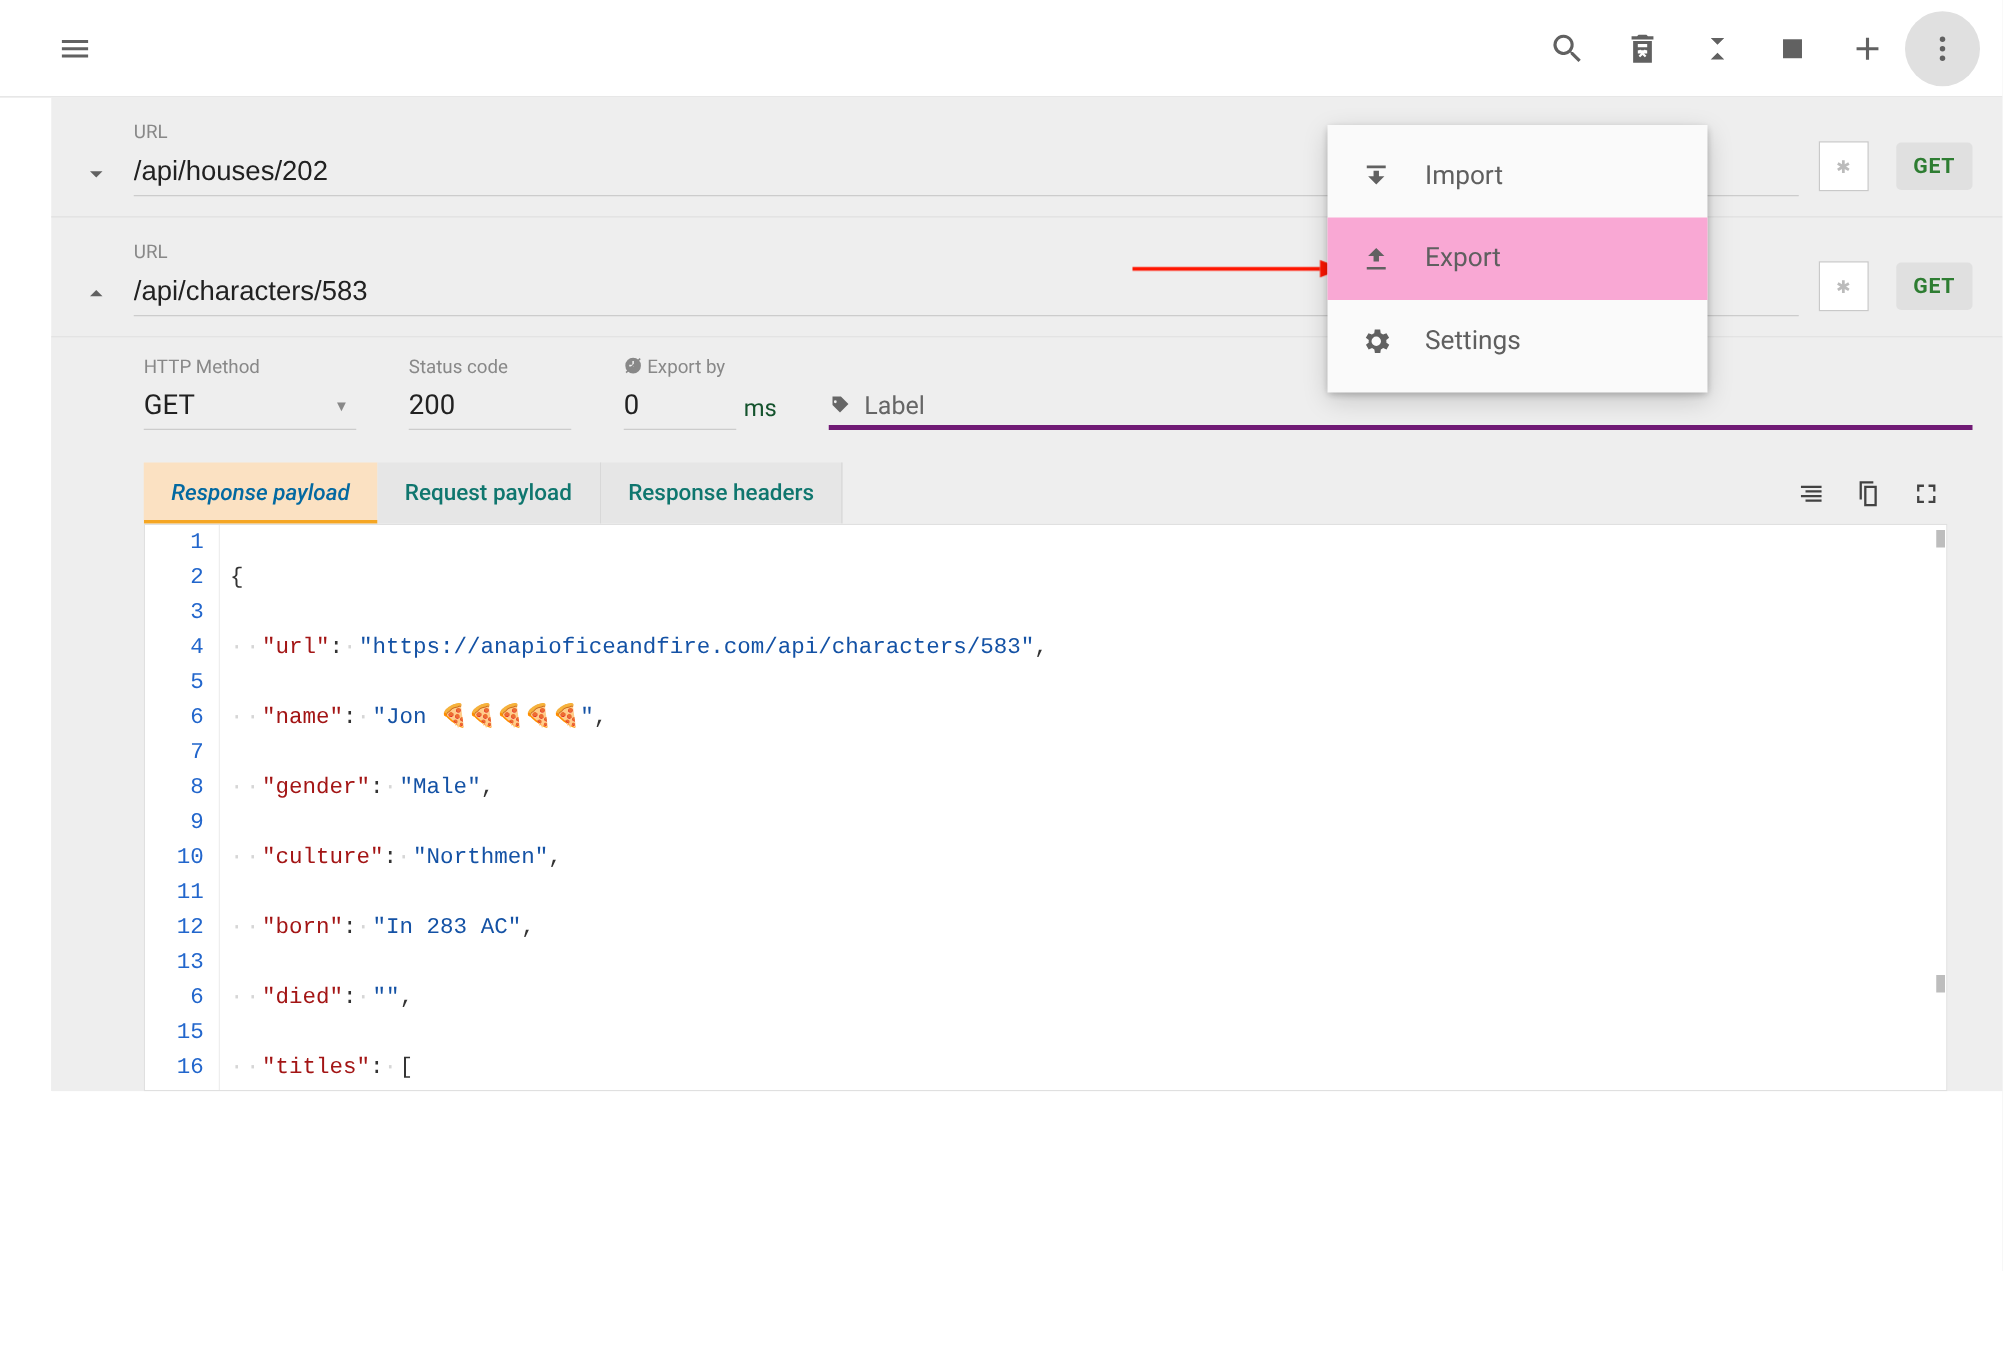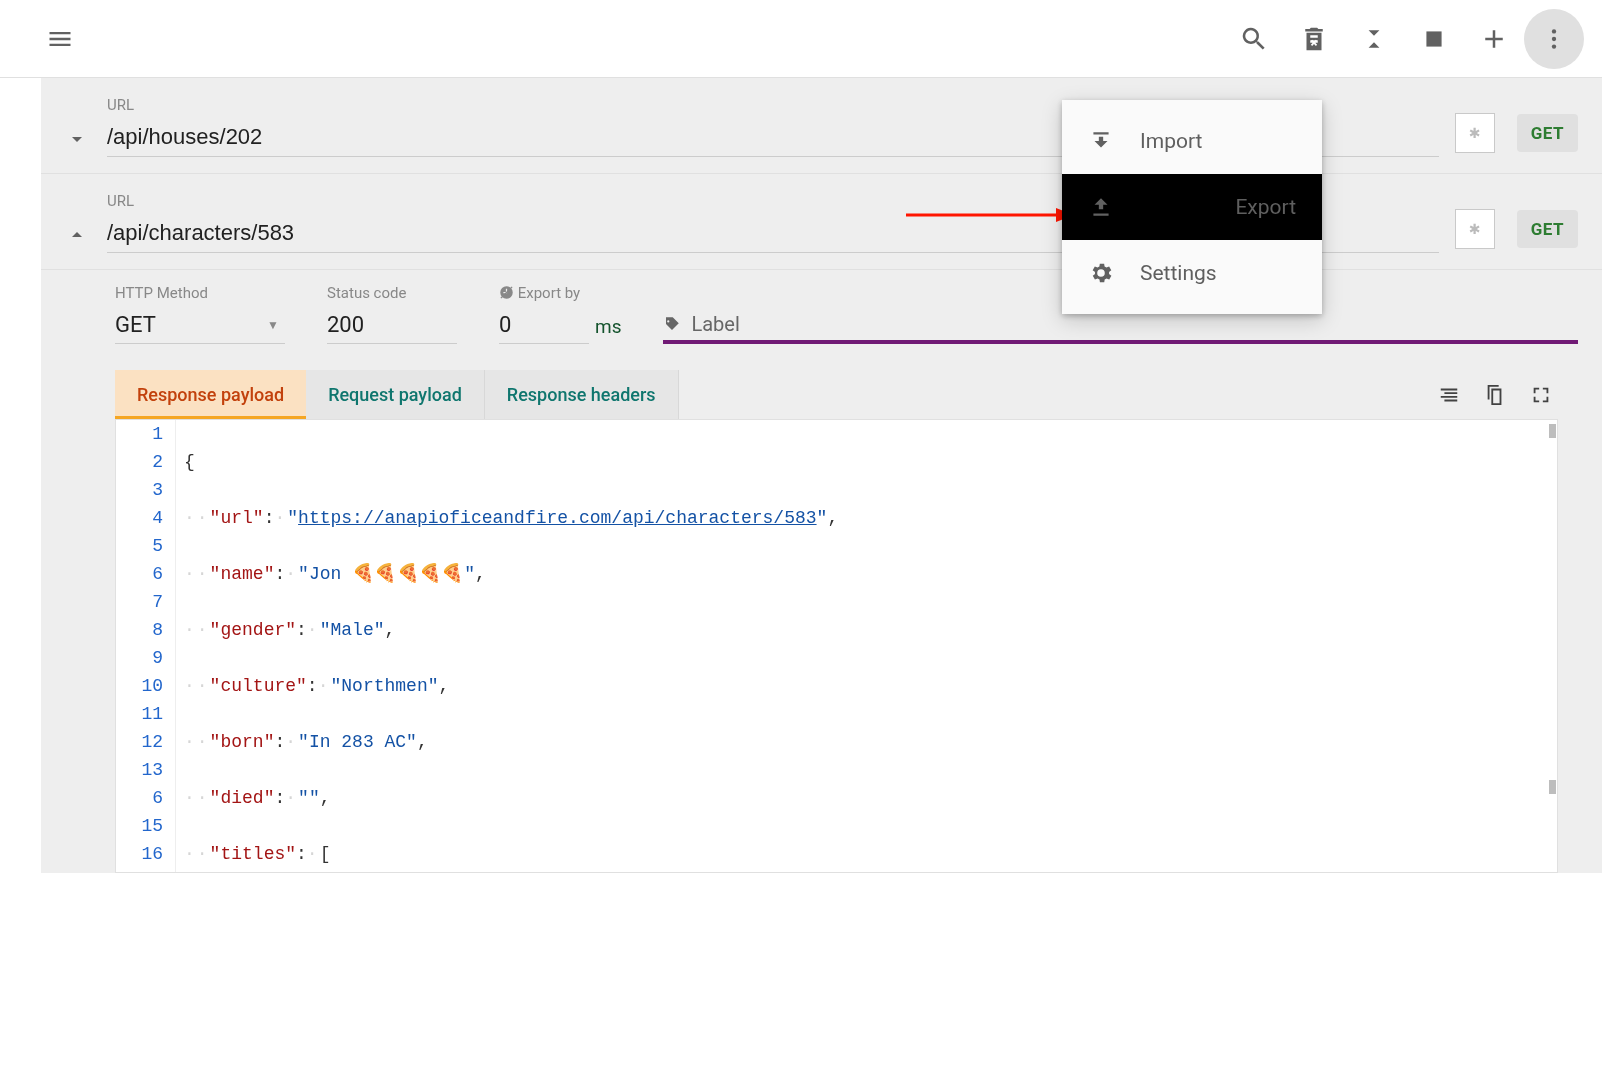--- a/index.html
+++ b/index.html
@@ -90,23 +90,24 @@
   .tab {
     padding: 14px 22px;
     font-size: 18px; font-weight:500;
     color:#0f766e;
     border-right: 1px solid #d8d8d8;
     cursor:pointer;
     background:#e6e6e6;
   }
   .tab.active {
     background: #fbe1c2;
-    color: #c2410c;
+    color: #0369a1;
     box-shadow: inset 0 -3px 0 #f5a623;
     border-right:none;
+    font-style:italic;
   }
   .tab:last-of-type{ border-right:none; }
   .tabs-row .spacer{ flex:1; }
   .editor-actions { display:flex; gap:12px; padding-right:20px; color:#424242;}
   .editor-actions .ebtn { width:34px; height:34px; display:flex; align-items:center; justify-content:center; cursor:pointer;}
 
   
   .editor {
     background:#fff;
     border:1px solid #e0e0e0;
@@ -127,42 +128,42 @@
     border-right:1px solid #eee;
     user-select:none;
     background:#fff;
   }
   .gutter div { height:28px; }
   .code { padding:0 8px; white-space:pre; color:#222; position:relative;}
   .code div { height:28px; }
   .tok-key{ color:#a31515; }
   .tok-str{ color:#1452a5; }
   .tok-pun{ color:#333; }
-  .tok-url{ color:#1452a5; text-decoration:underline; }
+  .tok-url{ color:#1452a5; }
   .dot{ color:#d6d6d6; letter-spacing:2px; }
   .scroll-thumb{ position:absolute; right:1px; width:7px; background:#bdbdbd; top:4px; height:14px;}
   .scroll-thumb2{ position:absolute; right:1px; width:7px; background:#bdbdbd; top:360px; height:14px;}
 
   
   .ctx-menu {
     position: fixed;
     top: 100px; left: 1062px;
-    width: 260px;
+    width: 304px;
     background: #fafafa;
     box-shadow: 0 2px 6px rgba(0,0,0,0.25), 0 6px 20px rgba(0,0,0,0.18);
     padding: 8px 0;
     z-index: 500;
   }
   .ctx-item {
     display:flex; align-items:center; gap:26px;
     padding: 20px 26px;
     font-size: 21px; color:#5f5f5f;
     cursor:pointer;
   }
-  .ctx-item.highlight{ background:#000000;justify-content:space-between; }
+  .ctx-item.highlight{ background:#f9a8d4; }
   .ctx-item svg{ color:#616161; }
 
   
   .arrow-annot{ position:fixed; top:205px; left:906px; pointer-events:none; z-index:400;}
 </style>
 </head>
 <body>
 
 <div class="topbar">
   <div class="icon-btn">

